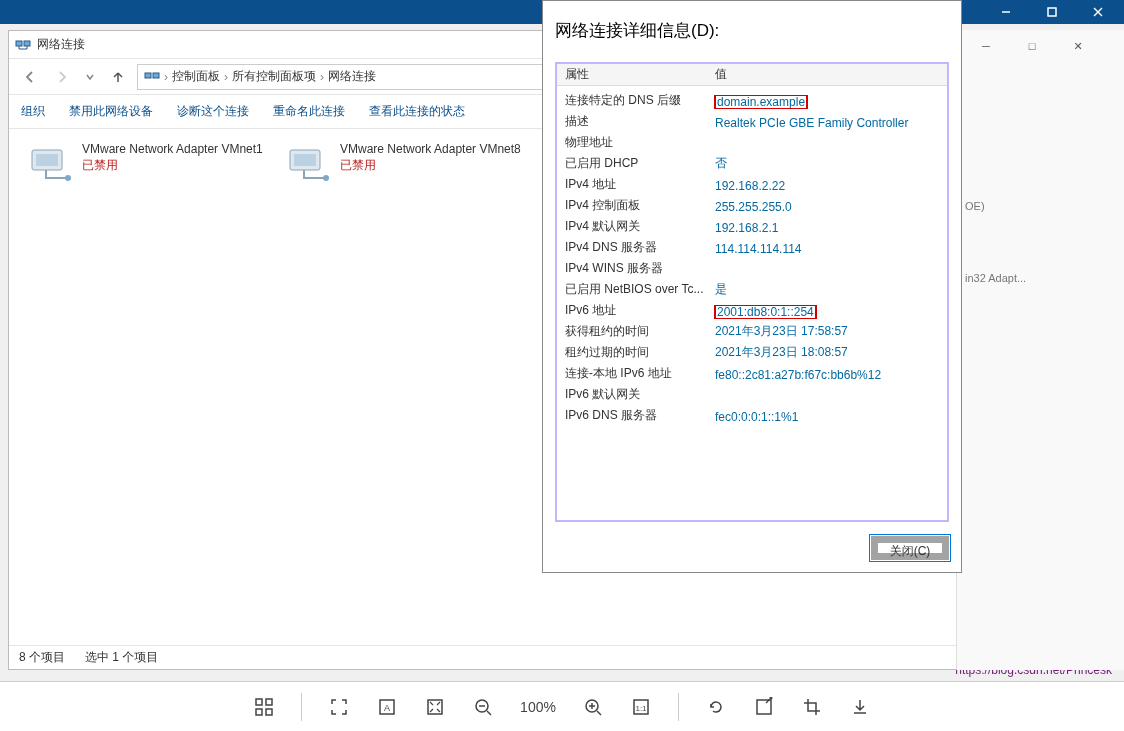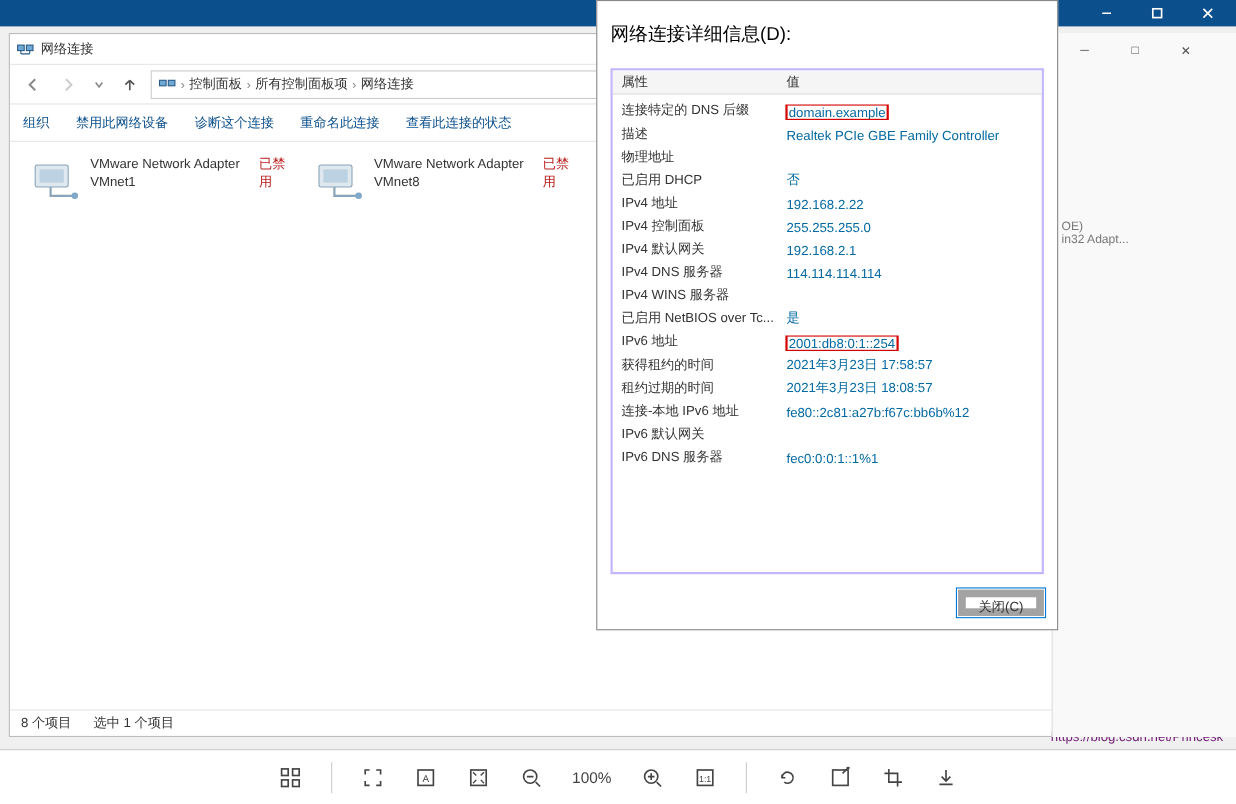--- a/index.html
+++ b/index.html
@@ -13,21 +13,21 @@
 .nav-btn{width:26px;height:26px;border-radius:3px;display:flex;align-items:center;justify-content:center;color:#888}
 .breadcrumb{flex:1;display:flex;align-items:center;height:26px;border:1px solid #ccc;background:#fff;font-size:12px;padding:0 6px;color:#333;gap:4px}
 .breadcrumb .sep{color:#888}
 .search-box{width:130px;height:26px;border:1px solid #ccc;display:flex;align-items:center;padding:0 6px;color:#888;font-size:12px;gap:6px}
 .cmdbar{height:34px;border-bottom:1px solid #e5e5e5;display:flex;align-items:center;padding:0 12px;font-size:12px;color:#0b4f8c;gap:24px}
 .cmdbar .right{margin-left:auto;display:flex;align-items:center;gap:18px;color:#555}
 .view-area{padding:8px 12px;display:flex;flex-wrap:wrap;gap:8px;align-content:flex-start}
 .adapter{width:250px;height:56px;display:flex;padding:4px;gap:8px;font-size:12px;color:#333;border:1px solid transparent}
 .adapter.selected{background:#cfe8ff;border:1px solid #7fb7ea}
 .adapter .aicon{width:48px;height:44px;position:relative;flex:none}
-.adapter .lines{display:flex;flex-direction:row;line-height:1.3}
+.adapter .lines{display:flex;flex-direction:column;line-height:1.3}
 .adapter .faded{color:#b91c1c}
 .statusbar{position:absolute;bottom:0;left:0;right:0;height:24px;border-top:1px solid #e5e5e5;font-size:12px;color:#333;display:flex;align-items:center;padding:0 10px;gap:20px}
 .statusbar .right{margin-left:auto;display:flex;align-items:center;gap:4px}
 .dialog{position:absolute;left:542px;top:0;width:420px;background:#fff;border:1px solid #888;z-index:3}
 .dialog .d-title{height:10px;font-size:12px;padding:0 8px;display:flex;align-items:center;color:#333}
 .dialog .d-inner{padding:8px 12px 12px}
 .proplist{border:2px solid #c4b5fd;height:460px;overflow:hidden;font-size:12px}
 .proplist .hdr{display:flex;background:#f5f5f5;border-bottom:1px solid #ddd;height:22px;align-items:center}
 .proplist .hdr .col{padding:0 8px;color:#333}
 .proplist .rows{padding:2px 0}
@@ -66,21 +66,21 @@
   <div class="sys">
       <svg width="12" height="12">
         <line x1="2" y1="2" x2="10" y2="10" stroke="#fff" stroke-width="1.5"></line>
         <line x1="10" y1="2" x2="2" y2="10" stroke="#fff" stroke-width="1.5"></line>
       </svg>
     </div>
 </div>
 
 <div class="peek">
   <div style="margin-top:40px">OE)</div>
-  <div style="">in32 Adapt...</div>
+  <div style="margin-top:60px">in32 Adapt...</div>
 </div>
 <div class="peek-titlebar">
   <div class="sys2">─</div>
   <div class="sys2">□</div>
   <div class="sys2">✕</div>
 </div>
 
 <div class="ncpa-window">
   <div class="ncpa-titlebar">
     <span class="icon">

